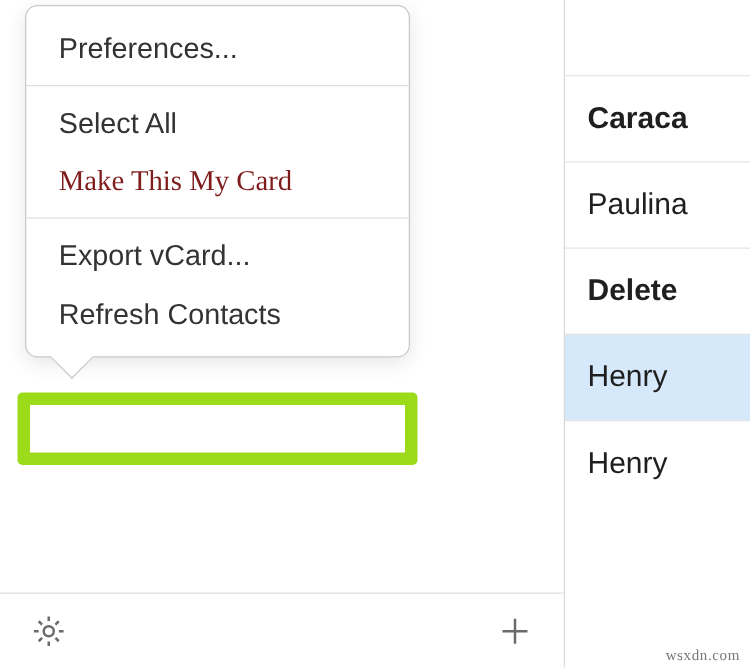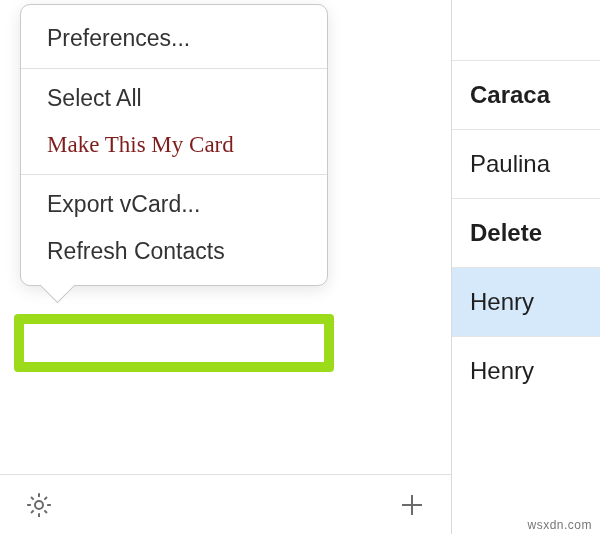--- a/index.html
+++ b/index.html
@@ -124,21 +124,21 @@
       pointer-events: none;
       z-index: 20;
     }
 
     .watermark {
       position: absolute;
       right: 8px;
       bottom: 2px;
       font-size: 12px;
       color: #777;
-      font-family: Liberation Sans, sans-serif;
+      font-family: Liberation Serif, serif;
       letter-spacing: 0.5px;
       z-index: 30;
     }
   </style>
 </head>
 <body>
 
 <div class="main-area">
 
   <div class="left-pane">

